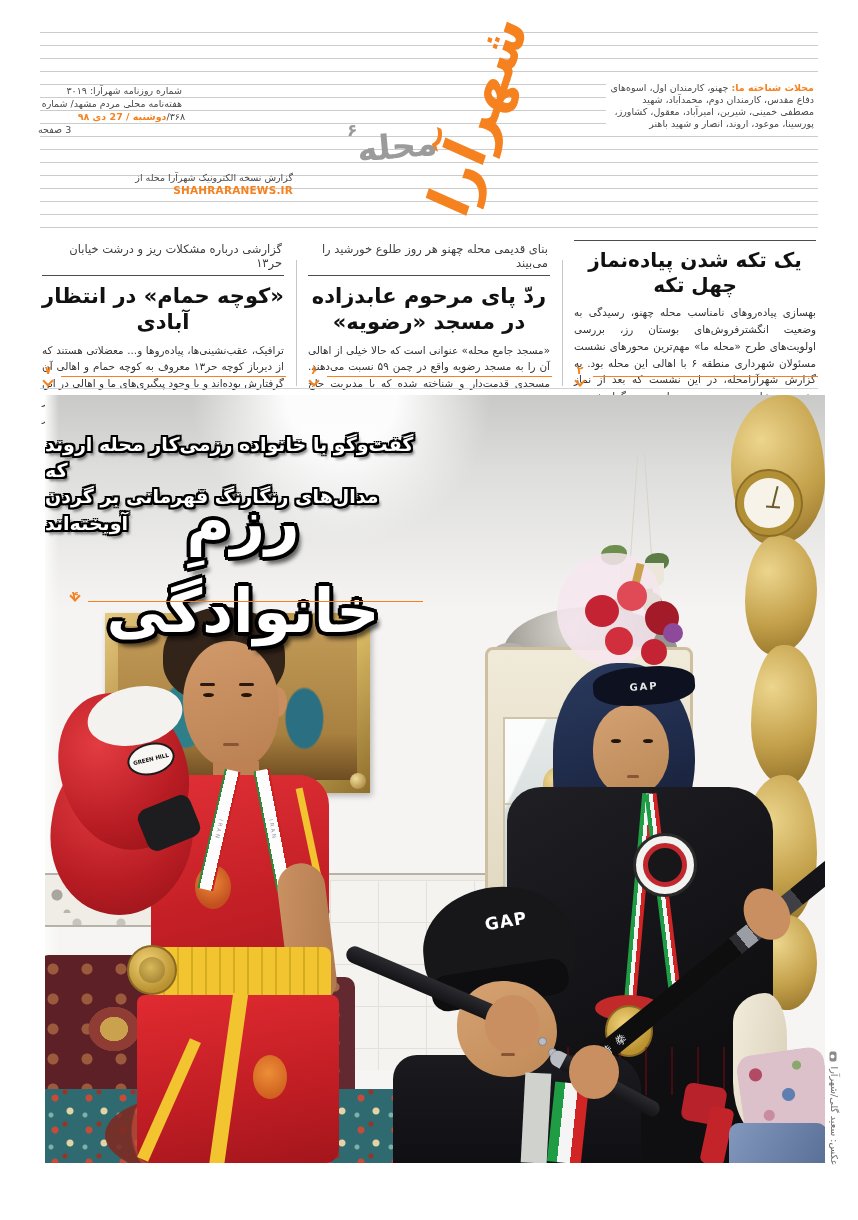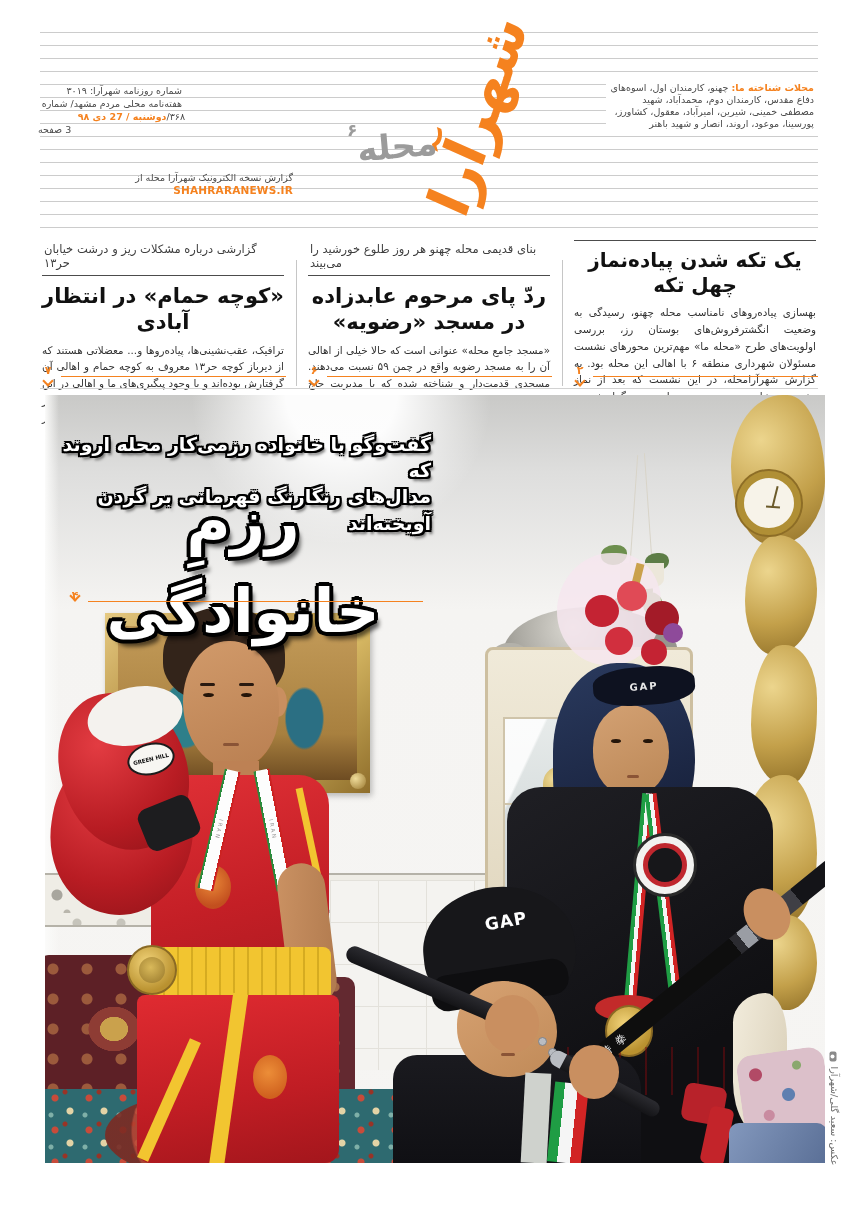--- a/index.html
+++ b/index.html
@@ -35,21 +35,21 @@
 
   .info-right{position:absolute;left:606px;top:80px;width:212px;direction:rtl;text-align:right;
     font-size:9.5px;color:#4a4a4a;line-height:12px;background:#fff;padding:2px 4px;}
 
   
   .columns{position:absolute;left:40px;top:240px;width:778px;height:148px;
     display:flex;direction:rtl;}
   .col{position:relative;width:246px;flex:0 0 246px;direction:rtl;}
   .col+.col{margin-right:20px;}
   .col:nth-child(n+2)::before{content:"";position:absolute;right:-11px;top:20px;bottom:2px;width:1px;background:#c6c6c6;}
-  .kicker{font-size:11.5px;color:#3f3f3f;text-align:left;padding:2px 4px 5px;}
+  .kicker{font-size:11.5px;color:#3f3f3f;text-align:right;padding:2px 4px 5px;}
   .krule{border-top:1px solid #4c4c4c;margin:0 2px;}
   .headline{font-family:"DejaVu Sans",sans-serif;color:#111;text-align:center;font-weight:bold;
     margin:7px 0 6px;line-height:1.25;}
   .h-1{font-size:20px;}
   .h-2{font-size:21px;}
   .h-3{font-size:21px;}
   .colbody{font-size:10.4px;color:#333;text-align:justify;line-height:1.62;padding:0 2px;}
   .pfooter{position:absolute;left:0;right:0;bottom:0;display:flex;direction:ltr;align-items:flex-start;gap:5px;height:22px;}
   .pstack{display:flex;flex-direction:column;align-items:center;width:16px;}
   .pnum{color:var(--accent);font-size:11px;font-weight:bold;line-height:10px;}
@@ -272,21 +272,21 @@
     border-radius:60% 40% 30% 70%/20% 30% 60% 40%;}
   .pillow{left:696px;top:656px;width:88px;height:94px;border-radius:16px;transform:rotate(-8deg);
     background-color:#dcc0ca;
     background-image:radial-gradient(circle at 18px 20px,#b24a66 0 6px,transparent 7px),
       radial-gradient(circle at 48px 44px,#5e7fb0 0 6px,transparent 7px),
       radial-gradient(circle at 26px 62px,#c98ba0 0 5px,transparent 6px),
       radial-gradient(circle at 60px 16px,#8aa86e 0 4px,transparent 5px);}
   .blue-fabric{left:684px;top:728px;width:98px;height:42px;background:linear-gradient(120deg,#8398bd,#5a6f96);border-radius:10px 10px 0 0;}
 
   
-  .f-kicker{left:0;top:36px;width:386px;direction:rtl;text-align:right;color:#fff;font-weight:bold;
+  .f-kicker{left:0;top:36px;width:386px;direction:rtl;text-align:left;color:#fff;font-weight:bold;
     font-size:19px;line-height:1.38;
     text-shadow:-2px -2px 0 #000,2px -2px 0 #000,-2px 2px 0 #000,2px 2px 0 #000,0 2px 0 #000,2px 0 0 #000,-2px 0 0 #000,0 -2px 0 #000,3px 4px 3px rgba(0,0,0,.55);}
   .f-kicker div{position:static;}
   .f-headline{left:2px;top:81px;width:392px;text-align:center;color:#fff;font-weight:bold;font-size:60px;
     line-height:1.5;font-family:"DejaVu Sans",sans-serif;
     text-shadow:-3px -3px 0 #000,3px -3px 0 #000,-3px 3px 0 #000,3px 3px 0 #000,0 4px 0 #000,4px 0 0 #000,-4px 0 0 #000,0 -4px 0 #000,5px 7px 4px rgba(0,0,0,.6);}
   .f-footer{left:22px;top:196px;width:356px;display:flex;direction:ltr;align-items:flex-start;gap:5px;}
   .f-footer .pstack{position:static;}
   .f-footer .pline{position:static;}
 

